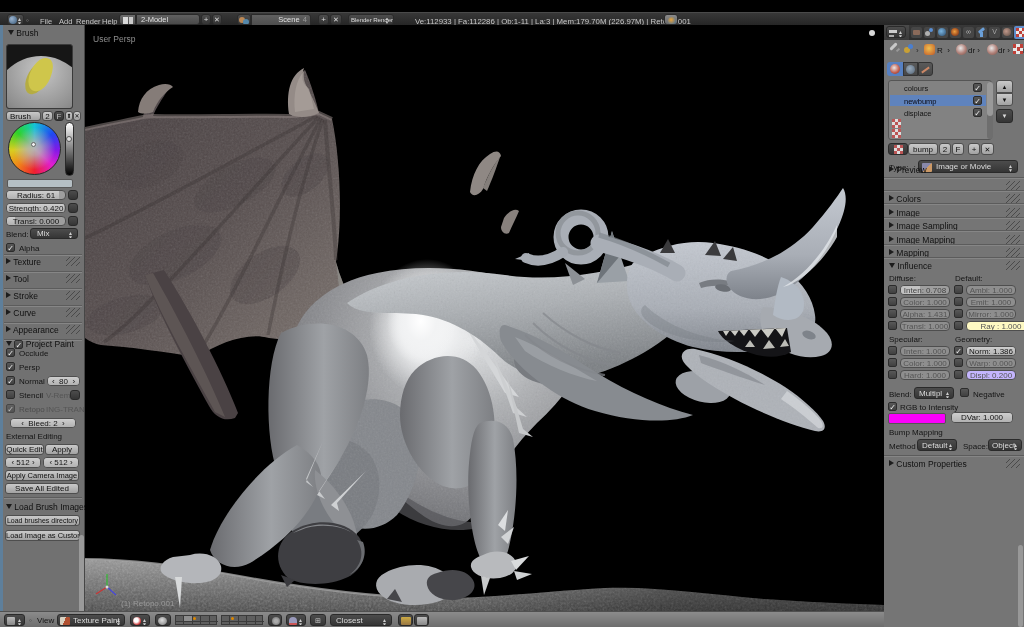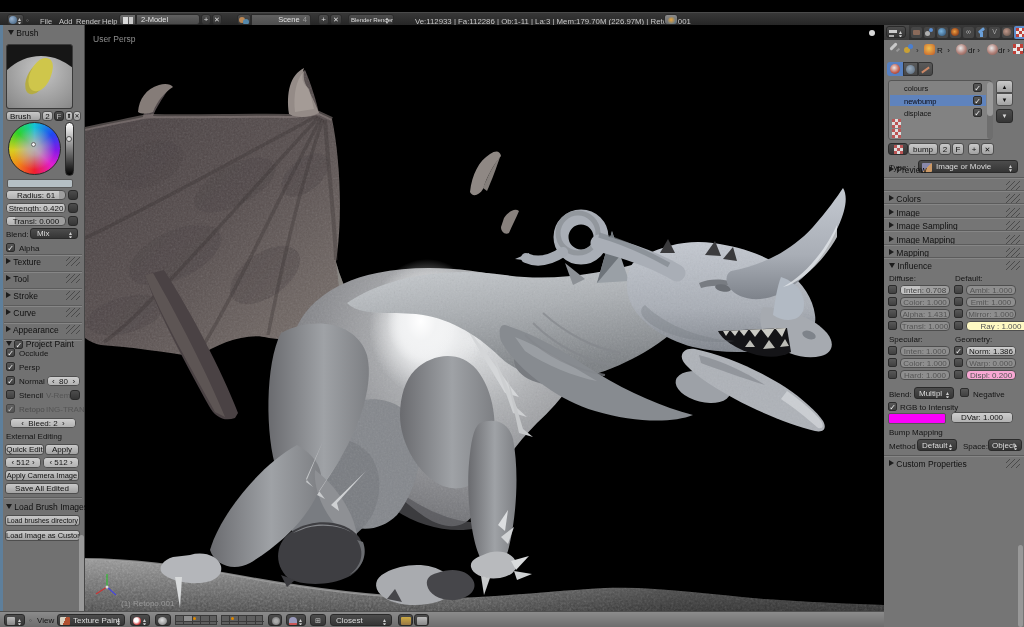--- a/index.html
+++ b/index.html
@@ -534,21 +534,21 @@
     <div class="sl" style="left:16px;top:321px;width:50px;height:10px;line-height:9px;color:#555;background:#8e8e8e"><span>Inten: 1.000</span></div>
     <div class="chk" style="left:70px;top:321px">✓</div>
     <div class="sl" style="left:82px;top:321px;width:50px;height:10px;line-height:9px"><span class="f" style="width:50px"></span><span>Norm: 1.386</span></div>
     <div class="chk" style="left:4px;top:333px"></div>
     <div class="sl" style="left:16px;top:333px;width:50px;height:10px;line-height:9px;color:#555;background:#8e8e8e"><span>Color: 1.000</span></div>
     <div class="chk" style="left:70px;top:333px"></div>
     <div class="sl" style="left:82px;top:333px;width:50px;height:10px;line-height:9px;color:#555;background:#8e8e8e"><span>Warp: 0.000</span></div>
     <div class="chk" style="left:4px;top:345px"></div>
     <div class="sl" style="left:16px;top:345px;width:50px;height:10px;line-height:9px;color:#555;background:#8e8e8e"><span>Hard: 1.000</span></div>
     <div class="chk" style="left:70px;top:345px"></div>
-    <div class="sl" style="left:82px;top:345px;width:50px;height:10px;line-height:9px;color:#555;background:#f9a8d4"><span>Displ: 0.200</span></div>
+    <div class="sl" style="left:82px;top:345px;width:50px;height:10px;line-height:9px;color:#555;background:#c4b5fd"><span>Displ: 0.200</span></div>
     <div class="lbl" style="left:5px;top:365px">Blend:</div>
     <div class="btnd" style="left:30px;top:362px;width:40px;height:12px;line-height:11px;text-align:left;padding-left:4px">Multipl<span class="updn" style="position:absolute;right:1px;top:3px">▲<br>▼</span></div>
     <div class="chk" style="left:76px;top:363px"></div>
     <div class="lbl" style="left:89px;top:365px">Negative</div>
     <div class="chk" style="left:4px;top:377px">✓</div>
     <div class="lbl" style="left:16px;top:378px">RGB to Intensity</div>
     <div class="chk" style="left:76px;top:389px"></div>
     <div class="lbl" style="left:89px;top:390px">Stencil</div>
     <div class="abs" style="left:4px;top:388px;width:58px;height:11px;background:#fb00fb;border:1px solid #555;border-radius:2px"></div>
     <div class="sl" style="left:67px;top:387px;width:62px;height:11px;line-height:10px"><span class="f" style="width:62px"></span><span>DVar: 1.000</span></div>

